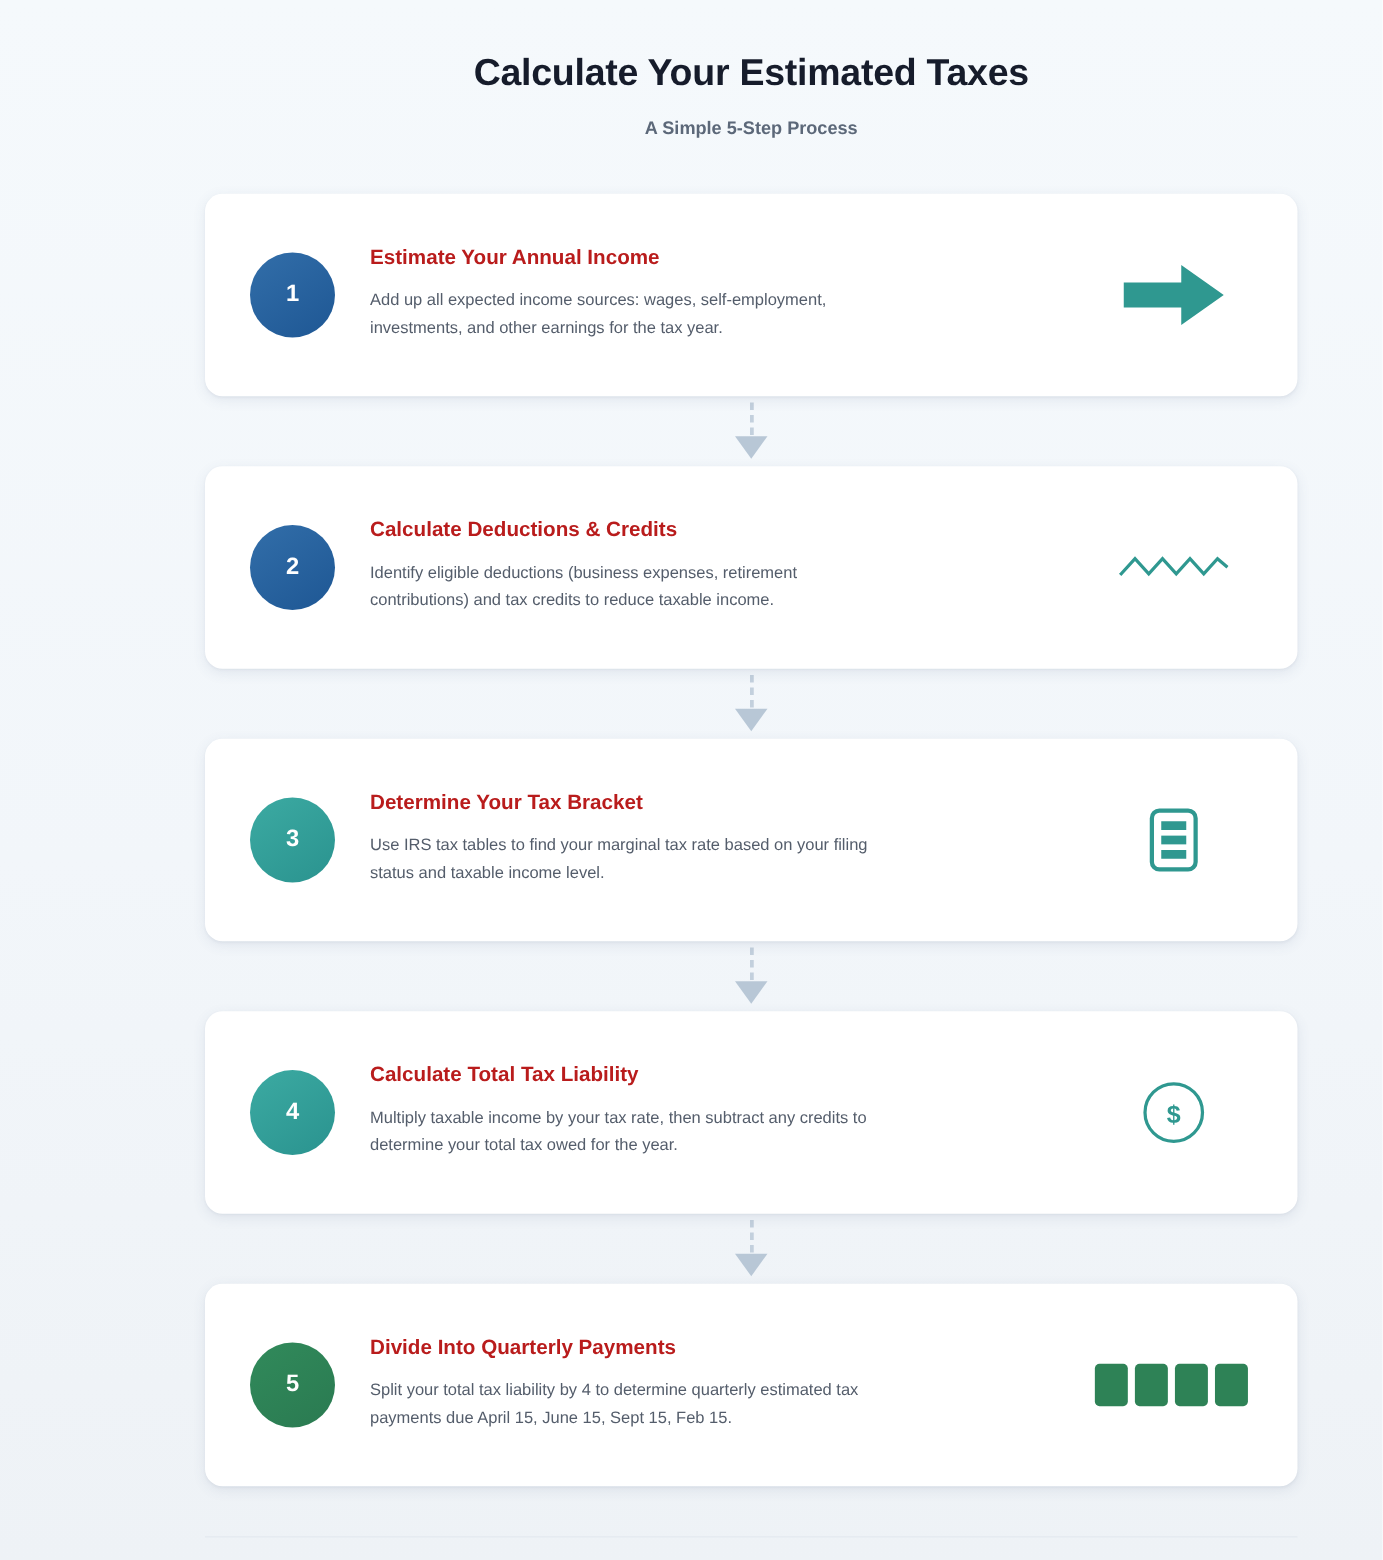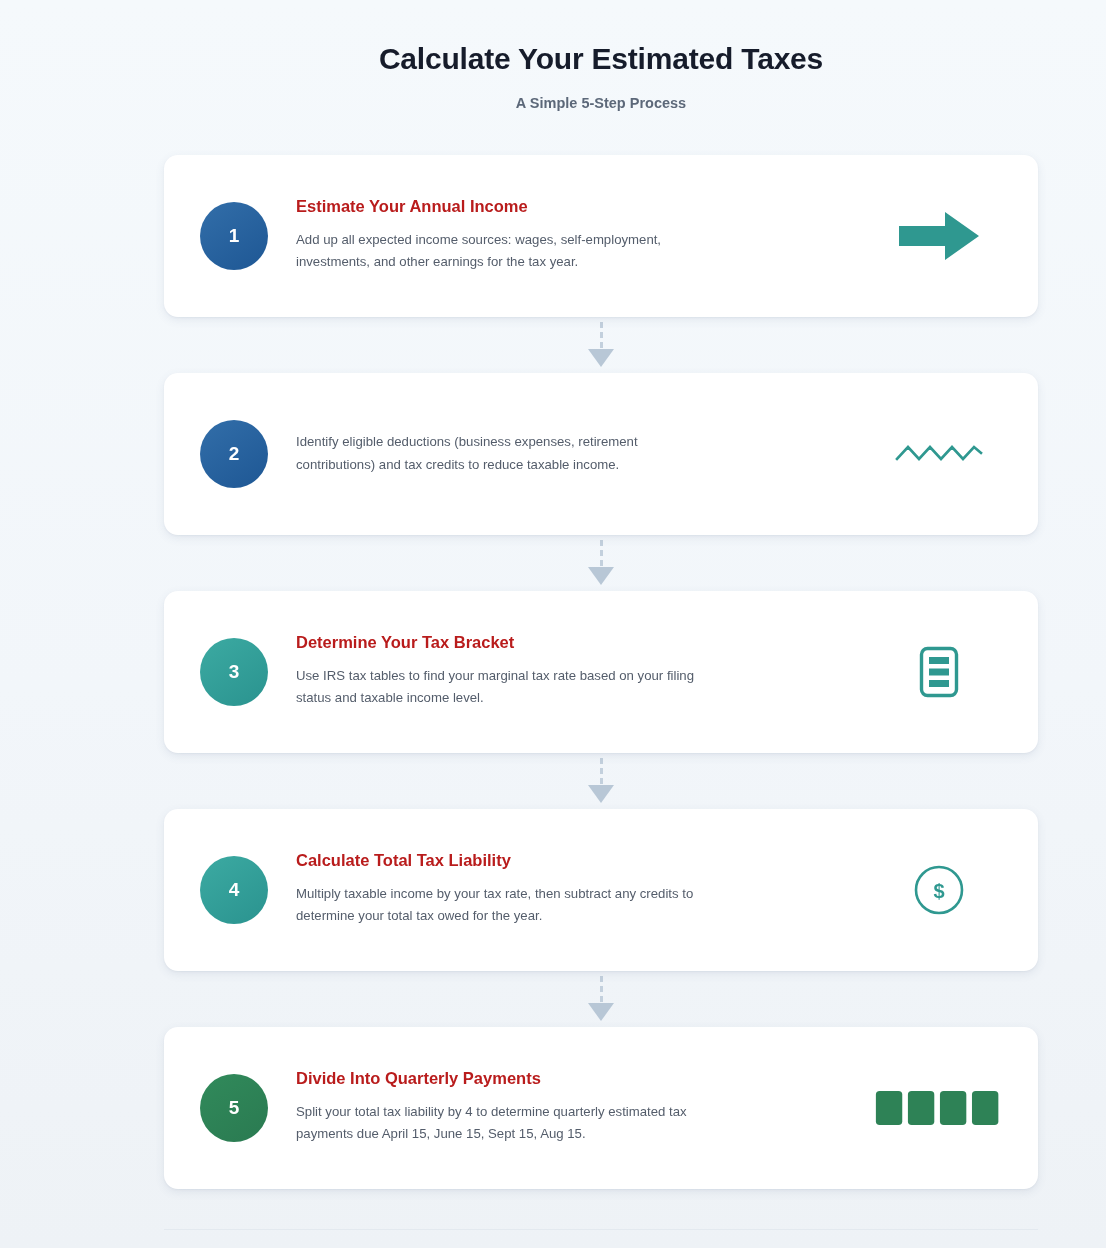--- a/index.html
+++ b/index.html
@@ -172,20 +172,21 @@
     <div class="connector">
       <div class="connector-line"></div>
       <div class="connector-arrow"></div>
     </div>
 
     <div class="step-card">
       <div class="badge badge-blue">
         <span>2</span>
       </div>
       <div class="step-text">
+        <h2 class="step-title">Calculate Deductions &amp; Credits</h2>
         <p class="step-desc">Identify eligible deductions (business expenses, retirement contributions) and tax credits to reduce taxable income.</p>
       </div>
       <div class="step-icon">
         <svg width="88" height="26" viewBox="0 0 88 26" aria-hidden="true">
           <polyline points="2,18 13,6 24,18 35,6 46,18 57,6 68,18 79,6 86,12" fill="none" stroke="#2f9890" stroke-width="2.6" stroke-linecap="square" stroke-linejoin="miter"></polyline>
         </svg>
       </div>
     </div>
 
     <div class="connector">
@@ -236,21 +237,21 @@
       <div class="connector-line"></div>
       <div class="connector-arrow"></div>
     </div>
 
     <div class="step-card">
       <div class="badge badge-green">
         <span>5</span>
       </div>
       <div class="step-text">
         <h2 class="step-title">Divide Into Quarterly Payments</h2>
-        <p class="step-desc">Split your total tax liability by 4 to determine quarterly estimated tax payments due April 15, June 15, Sept 15, Aug 15.</p>
+        <p class="step-desc">Split your total tax liability by 4 to determine quarterly estimated tax payments due April 15, June 15, Sept 15, Feb 15.</p>
       </div>
       <div class="step-icon">
         <svg width="138" height="40" viewBox="0 0 138 40" aria-hidden="true">
           <rect x="2" y="2" width="28" height="36" rx="4" ry="4" fill="#2e8256"></rect>
           <rect x="36" y="2" width="28" height="36" rx="4" ry="4" fill="#2e8256"></rect>
           <rect x="70" y="2" width="28" height="36" rx="4" ry="4" fill="#2e8256"></rect>
           <rect x="104" y="2" width="28" height="36" rx="4" ry="4" fill="#2e8256"></rect>
         </svg>
       </div>
     </div>

